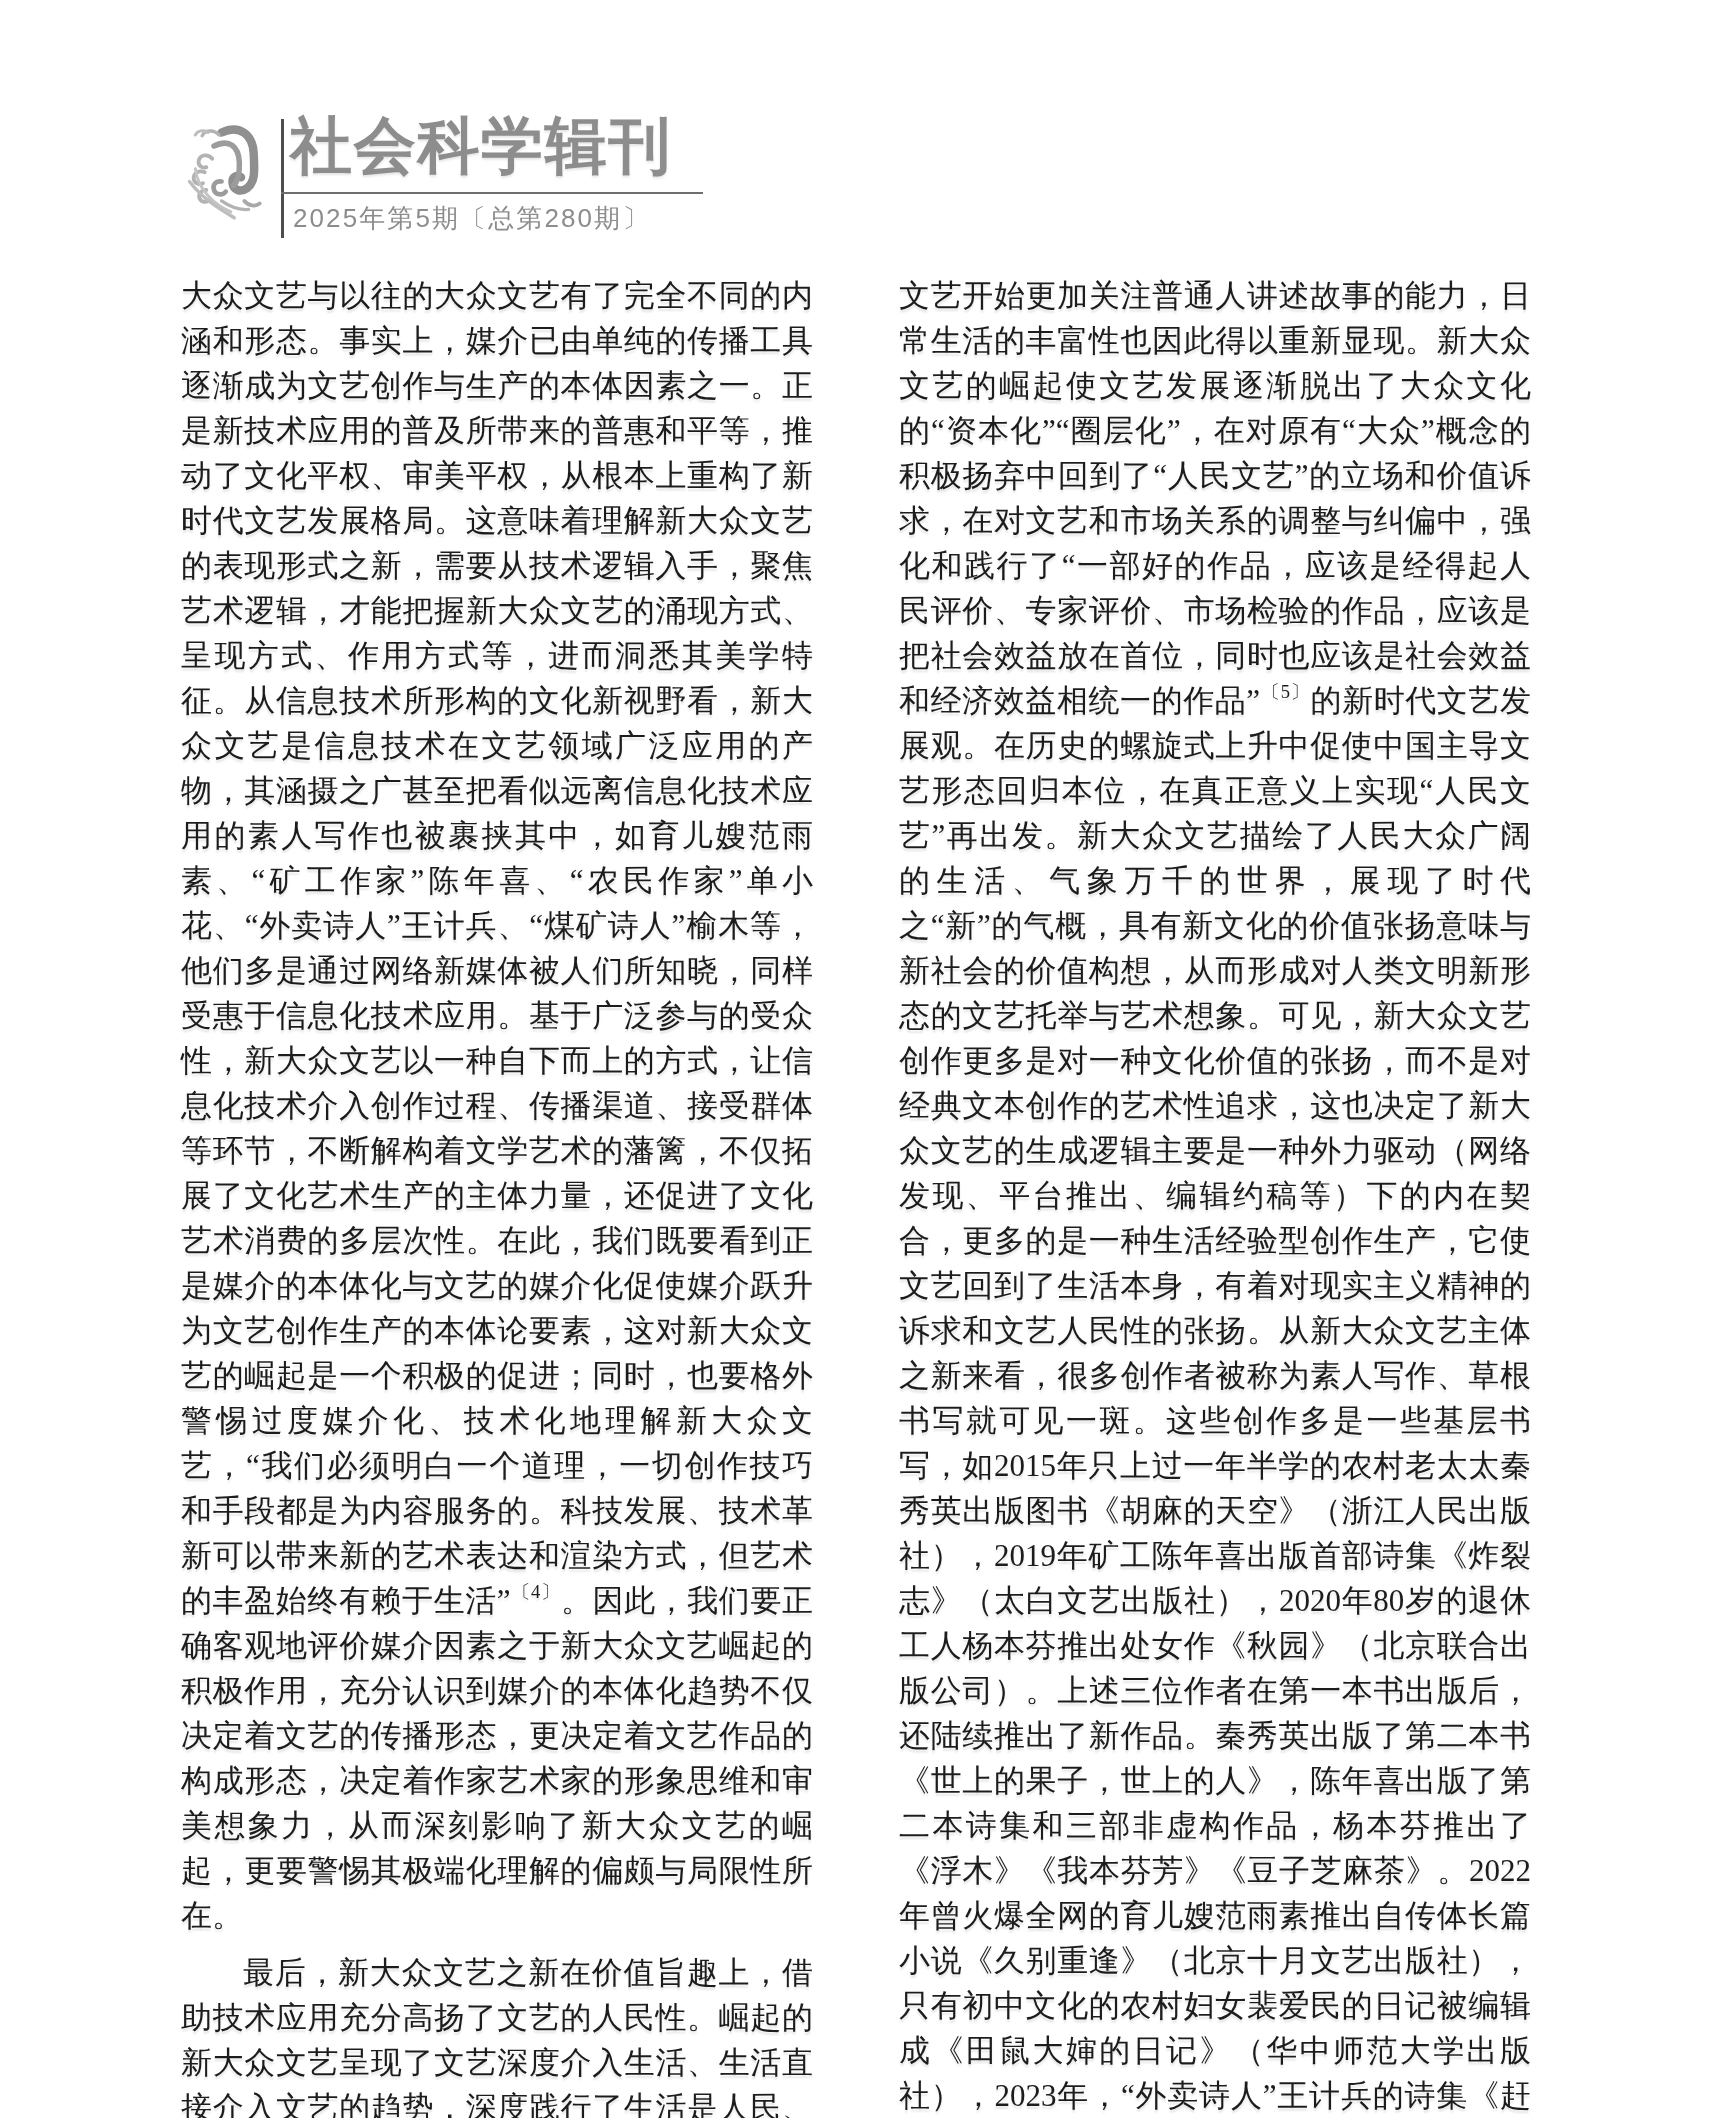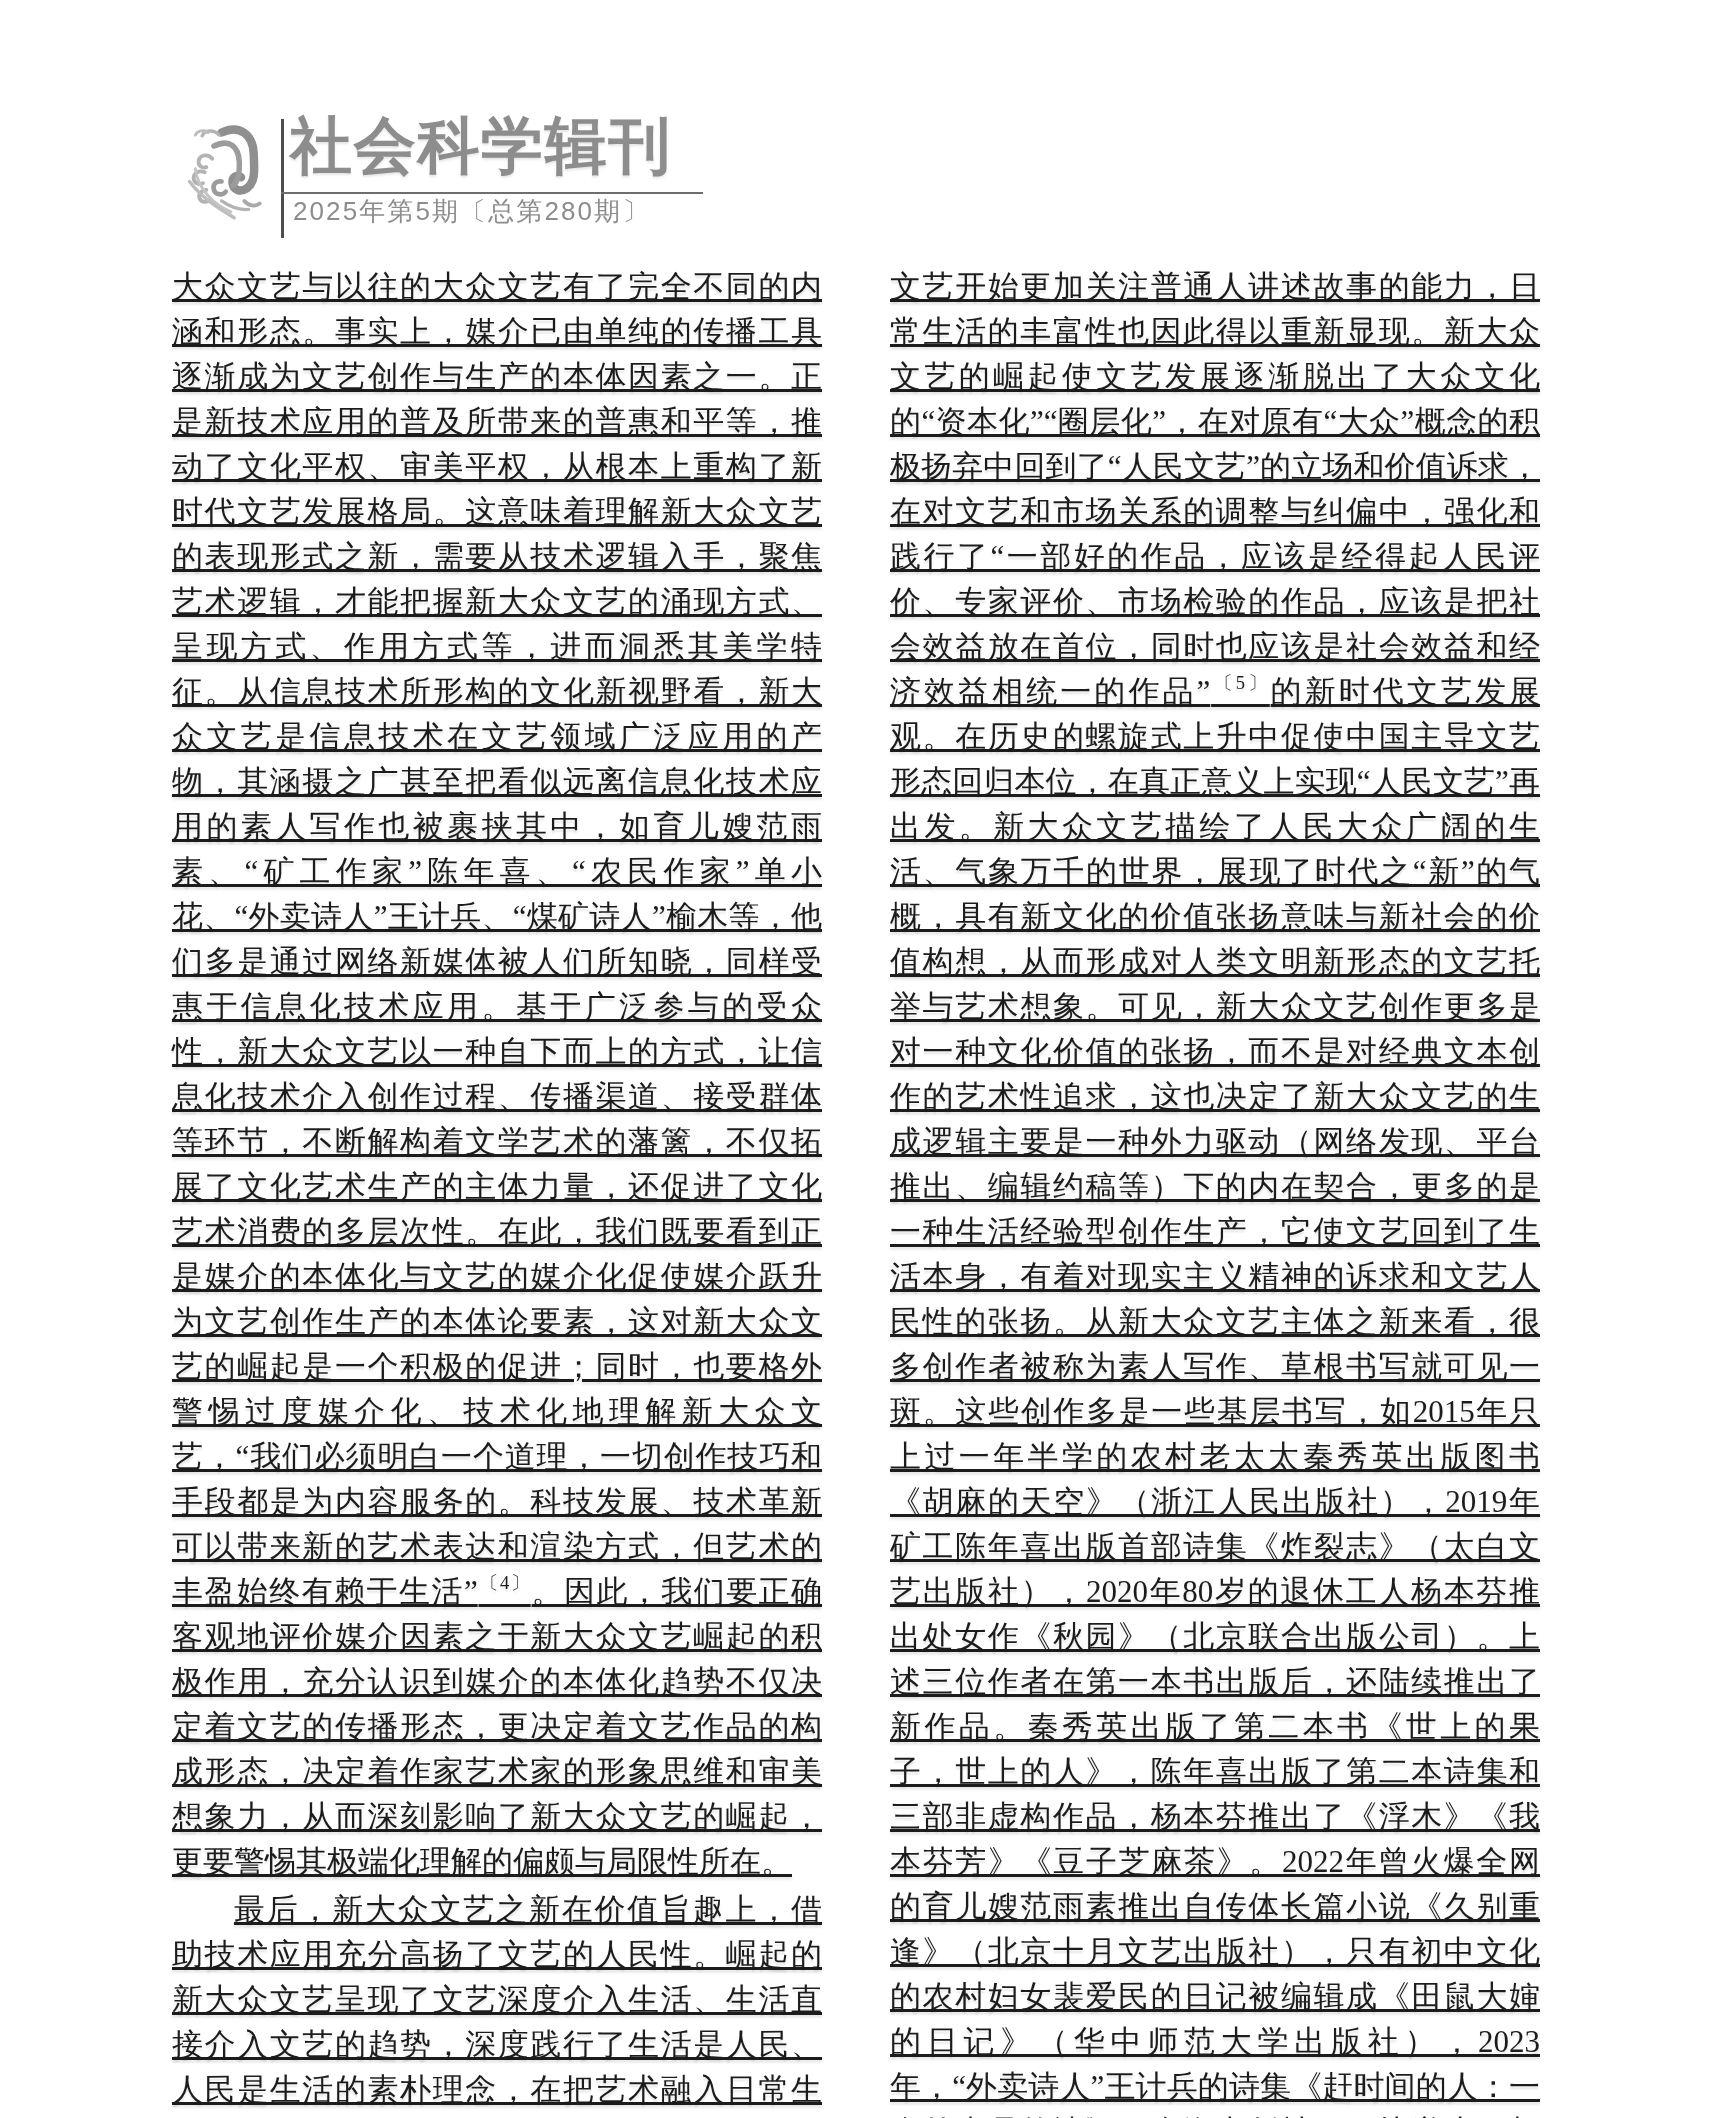--- a/index.html
+++ b/index.html
@@ -15,35 +15,35 @@
   .hdr-divider{position:absolute;left:281px;top:119px;width:2.5px;height:119px;background:#4d4d4d;}
   .journal-title{
     position:absolute;left:290px;top:107px;
     font-size:62px;font-weight:700;line-height:1.25;
     color:#8d8d8d;letter-spacing:1.7px;white-space:nowrap;
     font-family:"DejaVu Serif","Liberation Serif",serif;
     text-shadow:0 1.7px 2.5px rgba(0,0,0,.10);
   }
   .hdr-rule{position:absolute;left:281px;top:192px;width:422px;height:2.1px;background:#6e6e6e;}
   .issue-line{
-    position:absolute;left:293px;top:197px;
+    position:absolute;left:293px;top:204px;
     font-size:26px;line-height:1.1;color:#8c8c8c;
     letter-spacing:2.1px;white-space:nowrap;
     font-family:"Liberation Sans","DejaVu Sans",sans-serif;
   }
   
   .column{
     position:absolute;top:261px;width:656px;
     font-size:31px;line-height:45px;color:#1c1c1c;
     text-align:justify;text-justify:inter-ideograph;
     text-shadow:0 2.5px 2.1px rgba(0,0,0,.10);
   }
   .col-left{left:169px;}
   .col-right{left:887px;}
-  .para{margin:3px;padding:0;text-decoration:underline;}
+  .para{margin:12px;padding:0;}
   .para.indent{text-indent:2em;}
   .para sup{
     font-size:18.6px;line-height:0;vertical-align:12.7px;
     letter-spacing:0;margin:0 0.8px;
   }
 </style>
 </head>
 <body>
 
 <div class="page">

